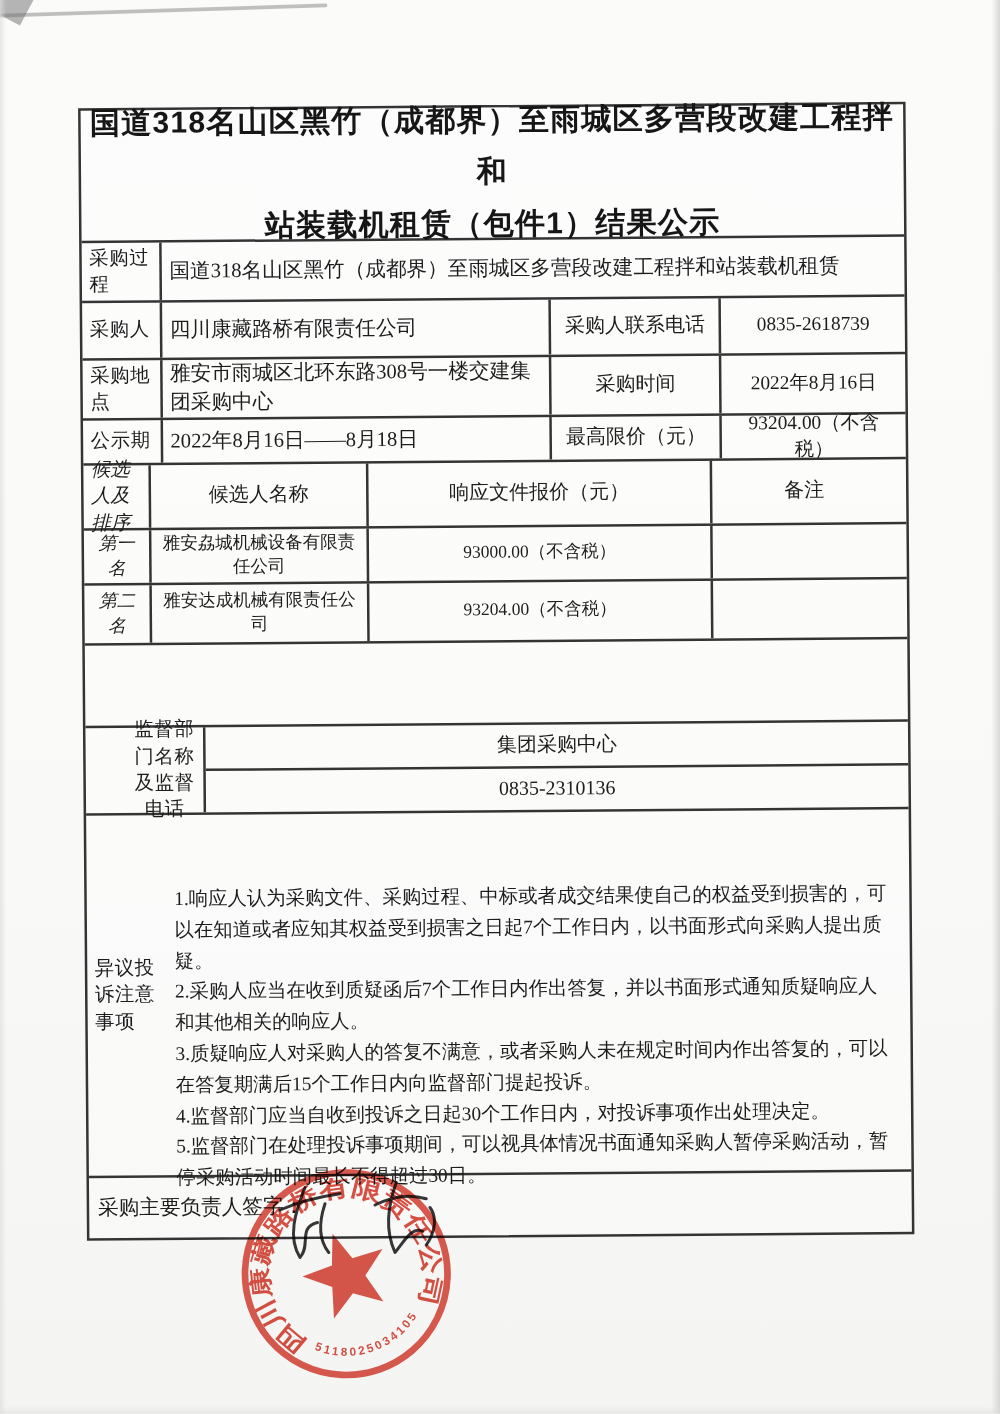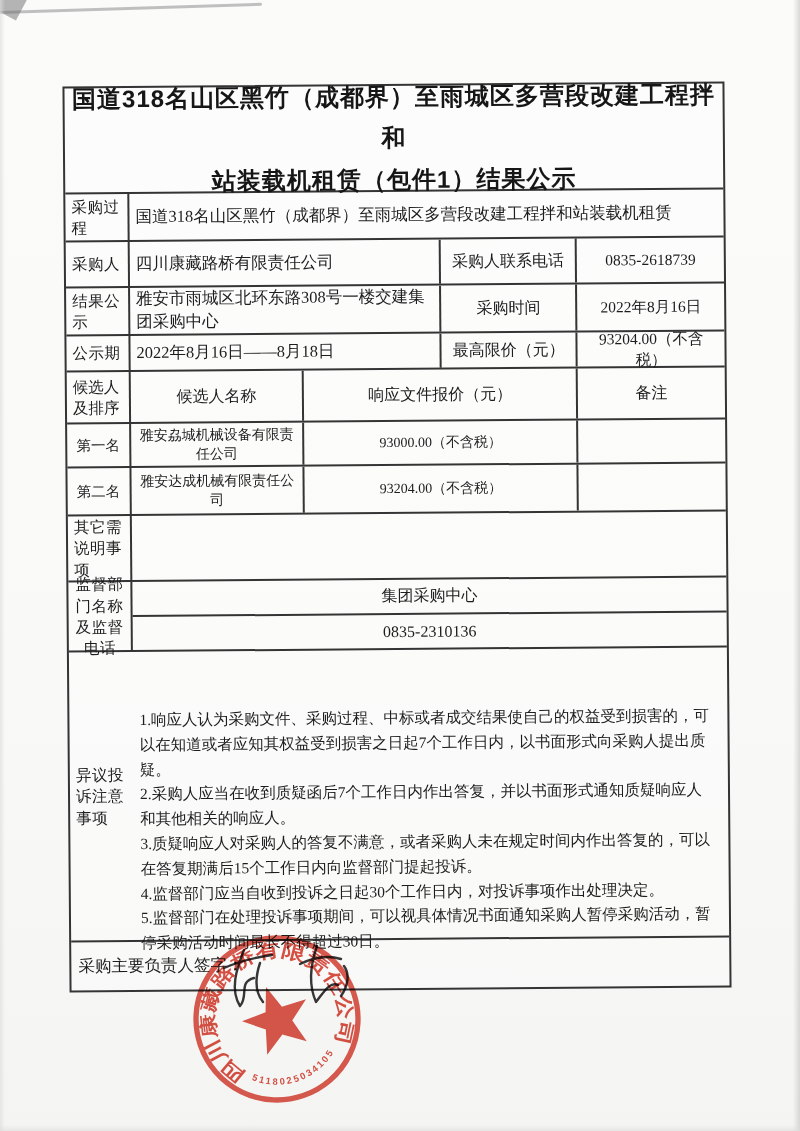--- a/index.html
+++ b/index.html
@@ -43,33 +43,33 @@
   .r-purchaser{height:44px;}
   .r-location{height:46px;}
   .r-publicity{height:34px;}
   .c-value{width:312px;font-size:16.5px;}
   .c-label2{width:137px;font-size:16px;}
   .c-value2{width:149px;font-size:15.5px;}
   
   .r-cand-header{height:50px;}
   .r-cand1{height:42px;}
   .r-cand2{height:46px;}
-  .c-rank{width:62px;font-size:14.5px;}
+  .c-rank{width:52px;font-size:14.5px;font-style:italic;}
   .c-name{width:174px;font-size:14px;}
   .c-price{width:275px;font-size:14px;}
   .c-remark{width:149px;font-size:14px;}
   .hdr{font-size:16px;}
   
   .r-other{height:64px;}
   .c-wide{flex:1;font-size:16px;}
   .r-supervision{height:68px;padding:0;}
   .sup-right{flex:1;display:flex;flex-direction:column;border-left:2px solid #343434;box-sizing:border-box;}
   .sup-sub{flex:1;display:flex;align-items:center;justify-content:center;font-size:16px;}
   .sup-sub + .sup-sub{border-top:2px solid #343434;}
-  .c-suplabel{text-align:center;justify-content:center;}
+  .c-suplabel{text-align:center;justify-content:center;margin-left:32px;}
   
   .r-objection{height:288px;}
   .obj-content{flex:1;display:block;padding:56px 12px 12px 8px;font-size:15.5px;line-height:1.6;}
   .obj-content p{margin:0;}
   
   .r-signature{height:48px;}
   .c-sign{flex:1;font-size:16.5px;padding-left:7px;}
 
   
   .stamp{
@@ -103,21 +103,21 @@
     </div>
 
     <div class="row r-purchaser">
       <div class="cell c-label">采购人</div>
       <div class="cell c-value">四川康藏路桥有限责任公司</div>
       <div class="cell c-label2 c-center">采购人联系电话</div>
       <div class="cell c-value2 c-center">0835-2618739</div>
     </div>
 
     <div class="row r-location">
-      <div class="cell c-label">结果公示</div>
+      <div class="cell c-label">采购地点</div>
       <div class="cell c-value">雅安市雨城区北环东路308号一楼交建集团采购中心</div>
       <div class="cell c-label2 c-center">采购时间</div>
       <div class="cell c-value2 c-center">2022年8月16日</div>
     </div>
 
     <div class="row r-publicity">
       <div class="cell c-label">公示期</div>
       <div class="cell c-value">2022年8月16日——8月18日</div>
       <div class="cell c-label2 c-center">最高限价（元）</div>
       <div class="cell c-value2 c-center">93204.00（不含税）</div>
@@ -138,21 +138,20 @@
     </div>
 
     <div class="row r-cand2">
       <div class="cell c-rank c-center">第二名</div>
       <div class="cell c-name c-center">雅安达成机械有限责任公司</div>
       <div class="cell c-price c-center">93204.00（不含税）</div>
       <div class="cell c-remark c-center"></div>
     </div>
 
     <div class="row r-other">
-      <div class="cell c-label">其它需说明事项</div>
       <div class="cell c-wide"></div>
     </div>
 
     <div class="row r-supervision">
       <div class="cell c-label c-suplabel">监督部门名称及监督电话</div>
       <div class="sup-right">
         <div class="sup-sub">集团采购中心</div>
         <div class="sup-sub">0835-2310136</div>
       </div>
     </div>

